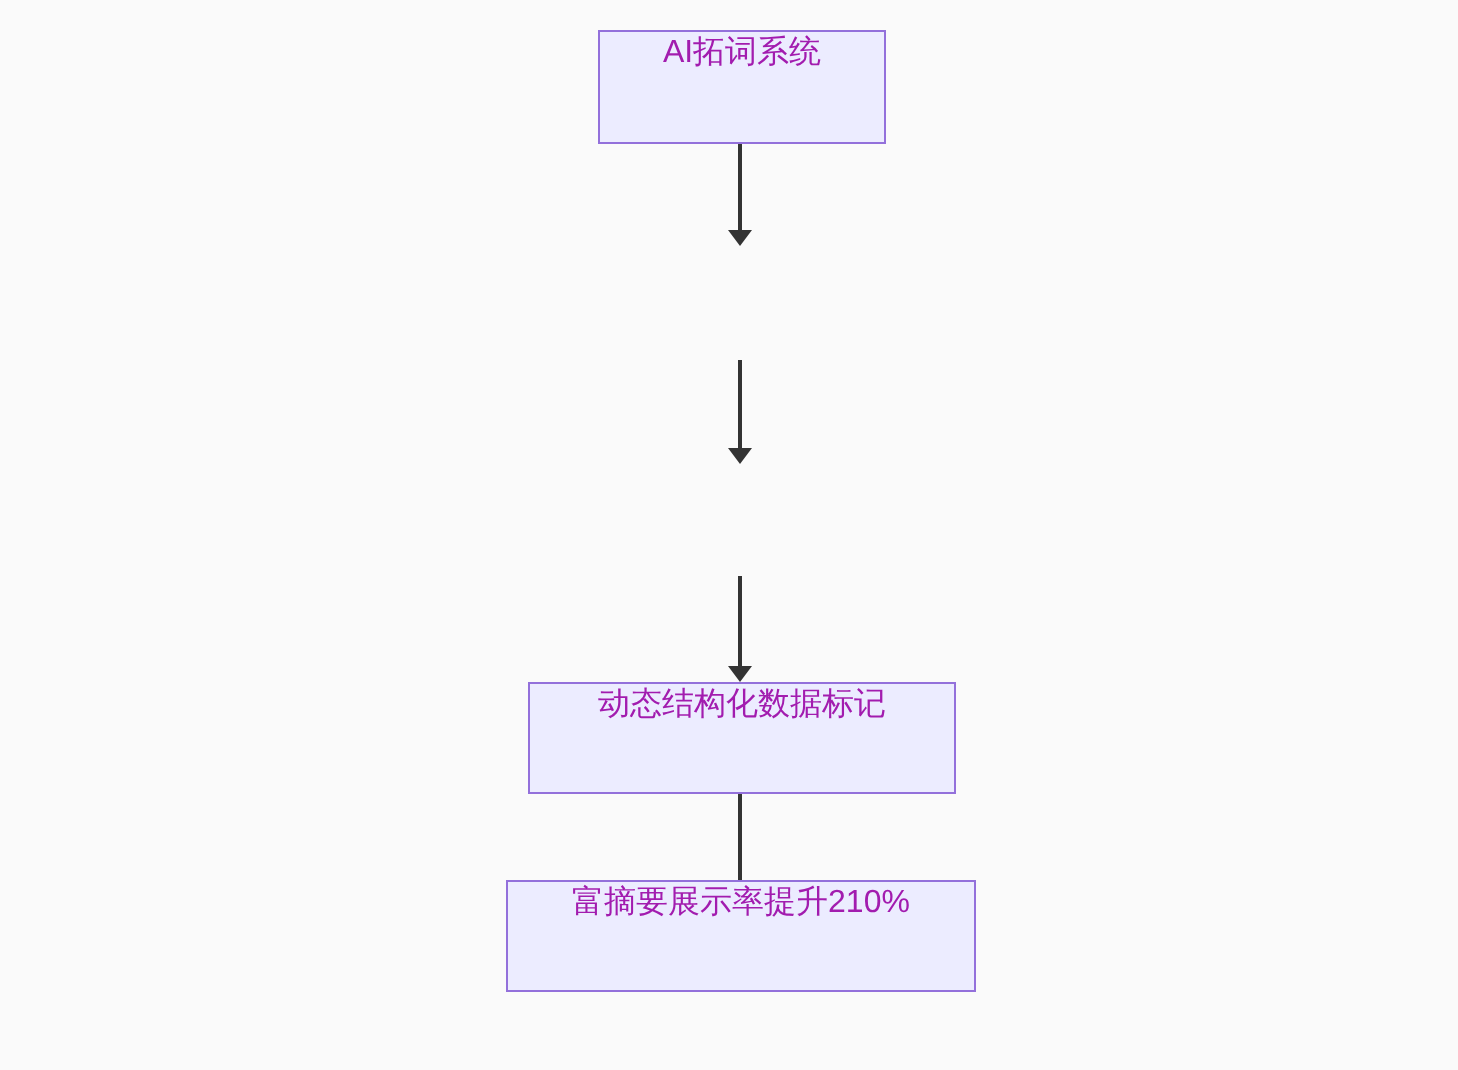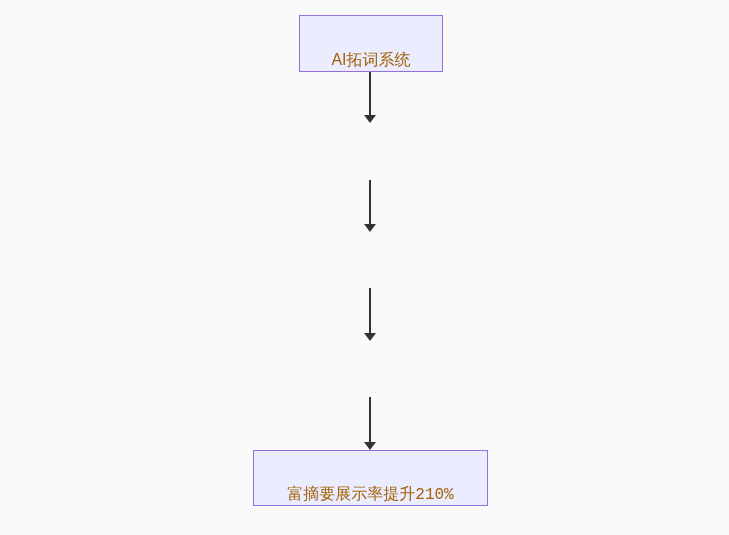--- a/index.html
+++ b/index.html
@@ -16,33 +16,33 @@
   .canvas {
     position: relative;
     width: 729px;
     height: 535px;
   }
   .node {
     position: absolute;
     box-sizing: border-box;
     background: #ECECFF;
     border: 1px solid #9370DB;
-    color: #a16207;
+    color: #a21caf;
     font-size: 16px;
     display: flex;
-    align-items: flex-end;
+    align-items: flex-start;
     justify-content: center;
     text-align: center;
     white-space: nowrap;
   }
   .node-1 { left: 299px; top: 15px;  width: 144px; height: 57px; }
   .node-2 { left: 274px; top: 124px; width: 193px; height: 56px; }
   .node-3 { left: 261px; top: 232px; width: 221px; height: 56px; }
   .node-4 { left: 264px; top: 341px; width: 214px; height: 56px; }
-  .node-5 { left: 253px; top: 450px; width: 235px; height: 56px; font-family: Liberation Mono, monospace; }
+  .node-5 { left: 253px; top: 440px; width: 235px; height: 56px; }
 
   .edge-line {
     position: absolute;
     left: 369px;
     width: 2px;
     background: #333333;
   }
   .edge-head {
     position: absolute;
     left: 364px;
@@ -74,20 +74,23 @@
   <div class="edge-head edge-1-head"></div>
 
 
   <div class="edge-line edge-2-line"></div>
   <div class="edge-head edge-2-head"></div>
 
 
   <div class="edge-line edge-3-line"></div>
   <div class="edge-head edge-3-head"></div>
 
+  <div class="node node-4">
+    <span>动态结构化数据标记</span>
+  </div>
 
   <div class="edge-line edge-4-line"></div>
   <div class="edge-head edge-4-head"></div>
 
   <div class="node node-5">
     <span>富摘要展示率提升210%</span>
   </div>
 
 </div>
 

